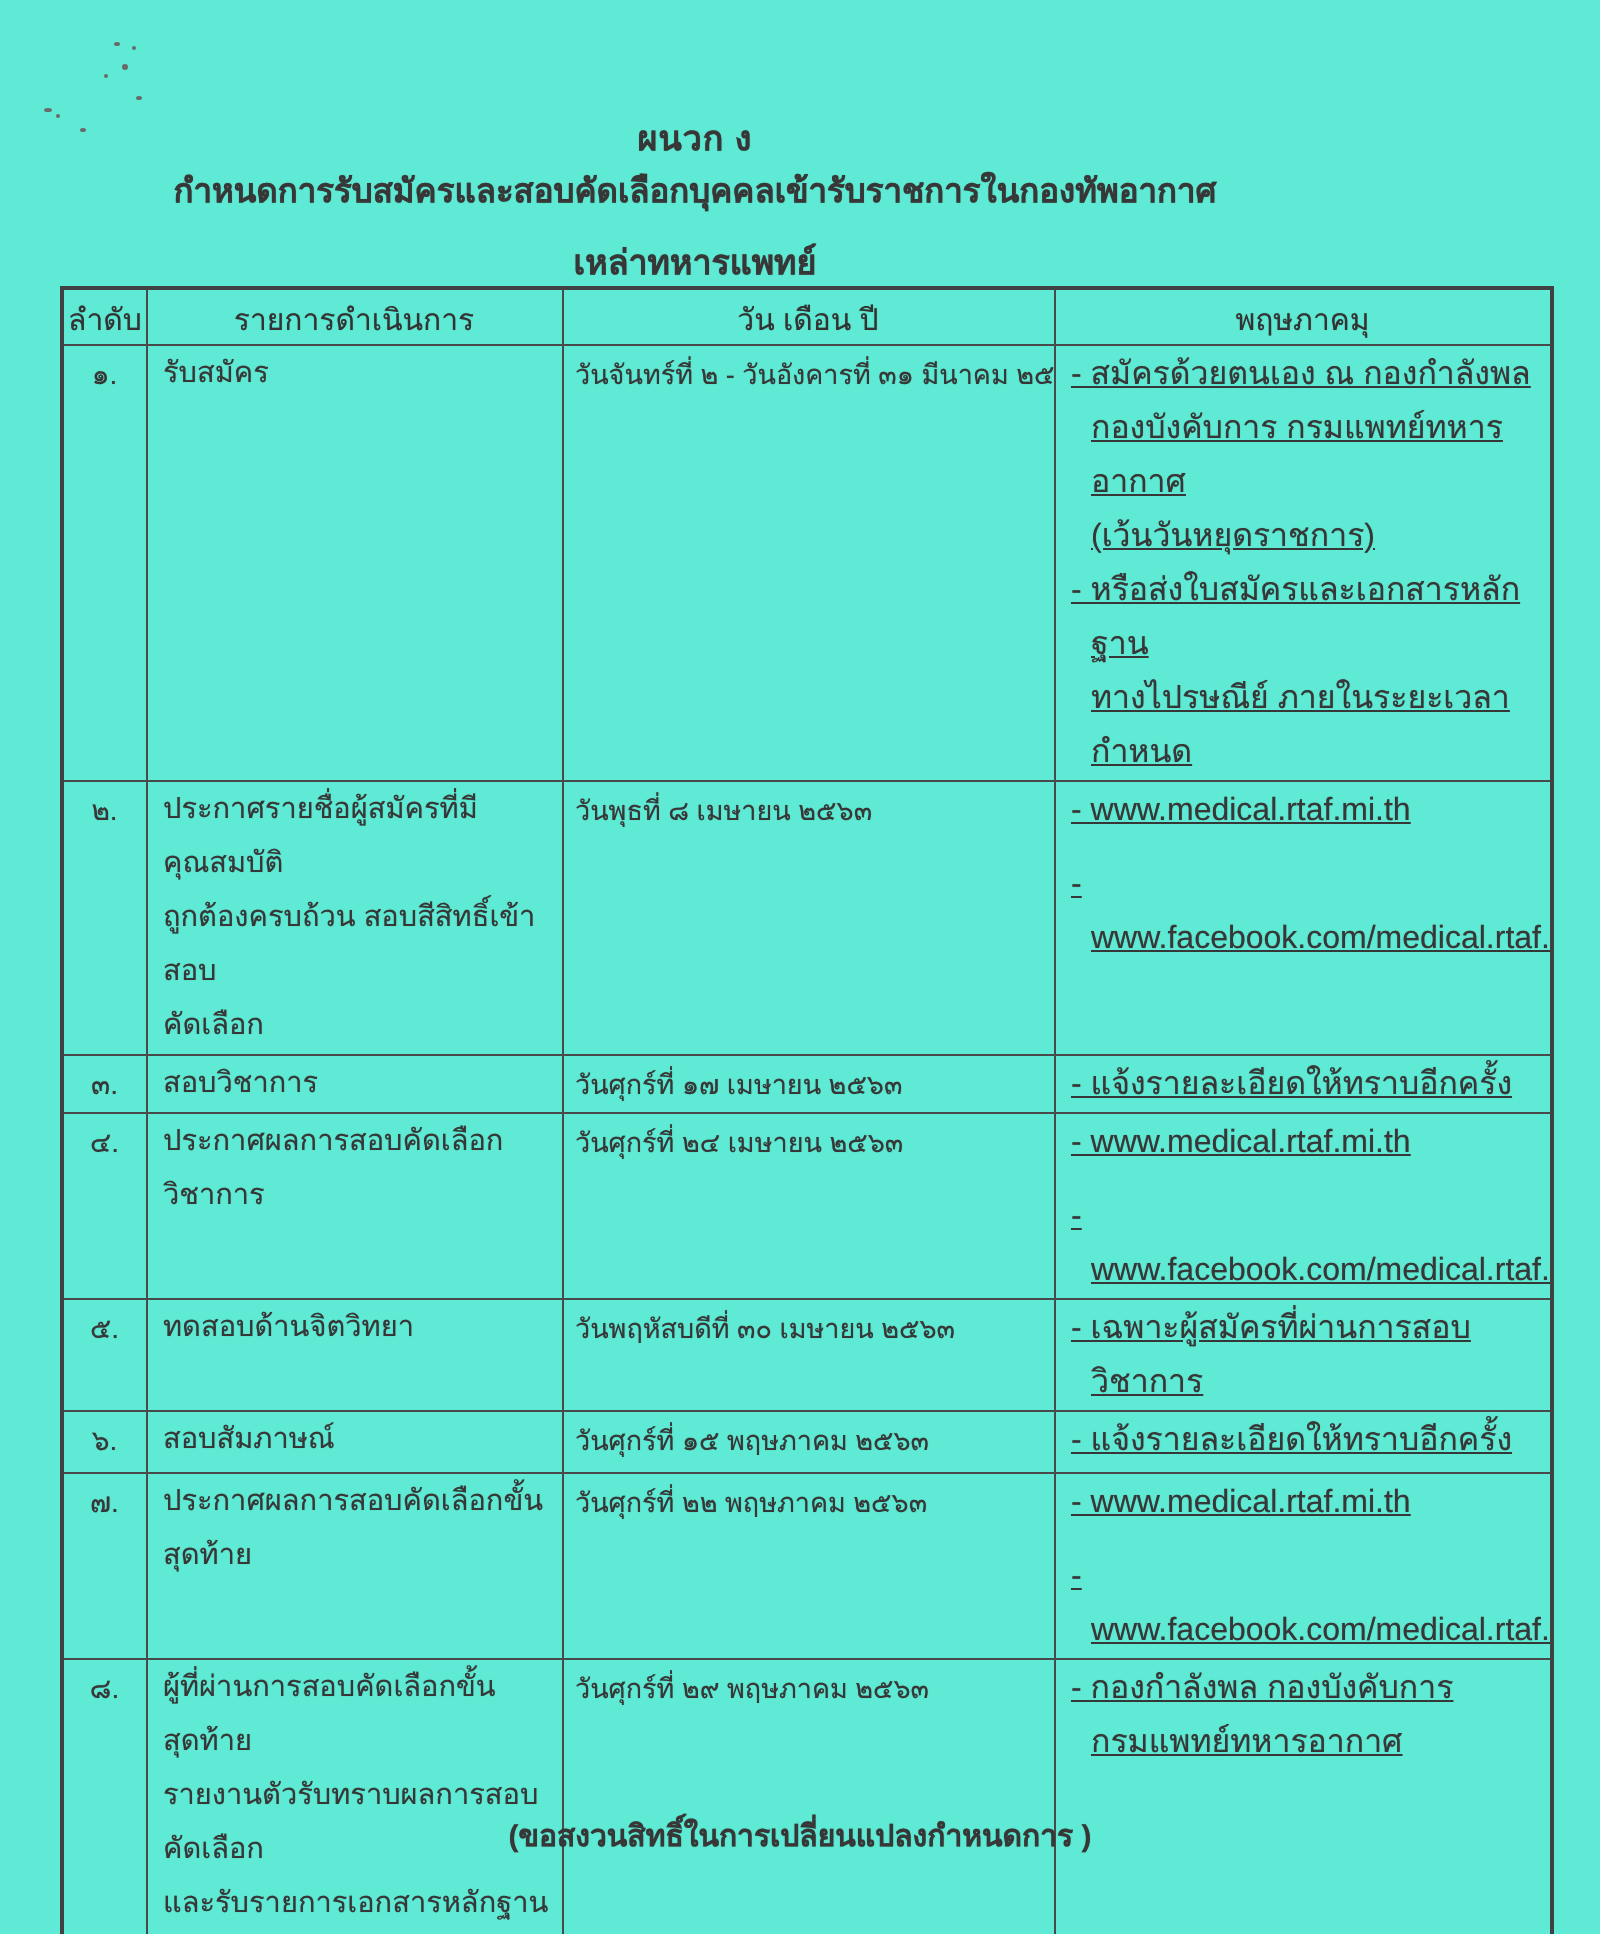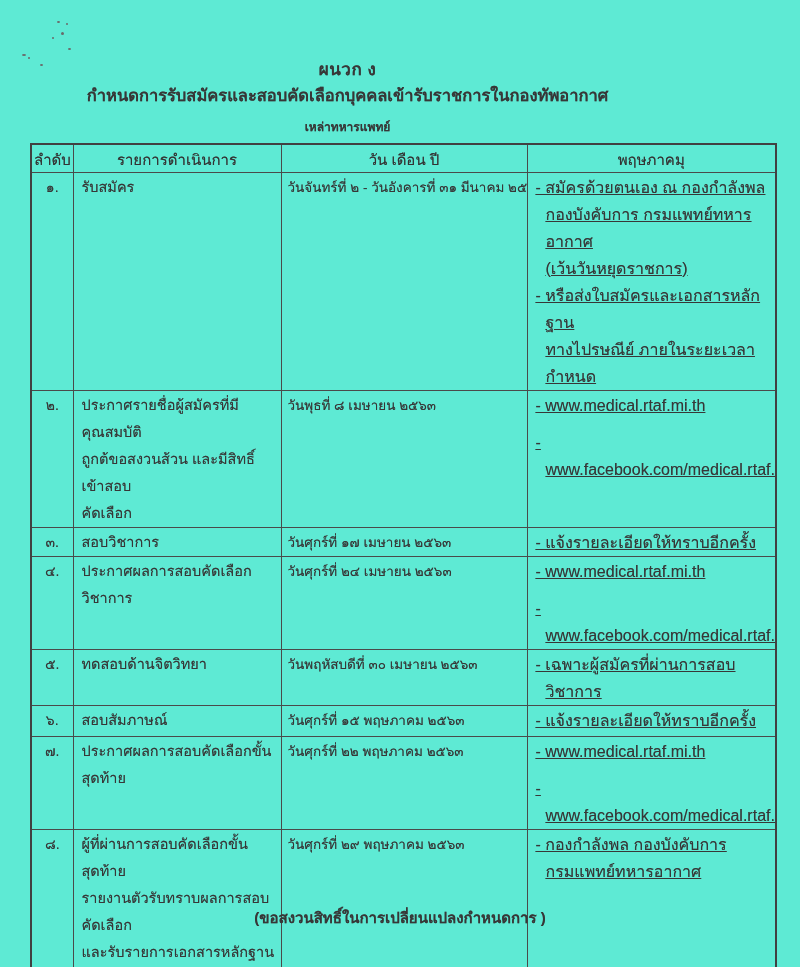--- a/index.html
+++ b/index.html
@@ -13,21 +13,21 @@
     position:relative;width:800px;height:967px;
     background:#5eead4;color:#373737;overflow:hidden;
     text-shadow:0 0 .4px rgba(55,55,55,.55);
   }
   
   .speck{position:absolute;background:#6a6a6a;border-radius:50%;}
   
   .head-block{position:absolute;left:0;top:55px;width:695px;text-align:center;}
   .h-annex{font-size:17px;font-weight:600;letter-spacing:.5px;}
   .h-title{font-size:16.5px;font-weight:600;}
-  .h-sub{margin-top:9px;font-size:12px;font-weight:600;}
+  .h-sub{margin-top:9px;font-size:17px;font-weight:600;}
   
   table.sched{
     position:absolute;left:30px;top:143px;width:745px;
     border-collapse:collapse;table-layout:fixed;
     background:transparent;
   }
   table.sched td,table.sched th{
     border:1px solid #4a4a4a;
     vertical-align:top;
     font-weight:normal;
@@ -98,21 +98,21 @@
 กองบังคับการ กรมแพทย์ทหารอากาศ
 (เว้นวันหยุดราชการ)</div>
         <div class="remark-item">- หรือส่งใบสมัครและเอกสารหลักฐาน
 ทางไปรษณีย์ ภายในระยะเวลากำหนด</div>
       </td>
     </tr>
 
     <tr style="height:105px">
       <td class="c-no">๒.</td>
       <td class="c-action">ประกาศรายชื่อผู้สมัครที่มีคุณสมบัติ
-ถูกต้ขอสงวนส้วน และมีสิทธิ์เข้าสอบ
+ถูกต้องครบถ้วน สอบสีสิทธิ์เข้าสอบ
 คัดเลือก</td>
       <td class="c-date">วันพุธที่ ๘ เมษายน ๒๕๖๓</td>
       <td class="c-remark">
         <div class="remark-item">- www.medical.rtaf.mi.th</div>
         <div class="remark-item gap">- www.facebook.com/medical.rtaf.mi.th</div>
       </td>
     </tr>
 
     <tr style="height:28px">
       <td class="c-no">๓.</td>

